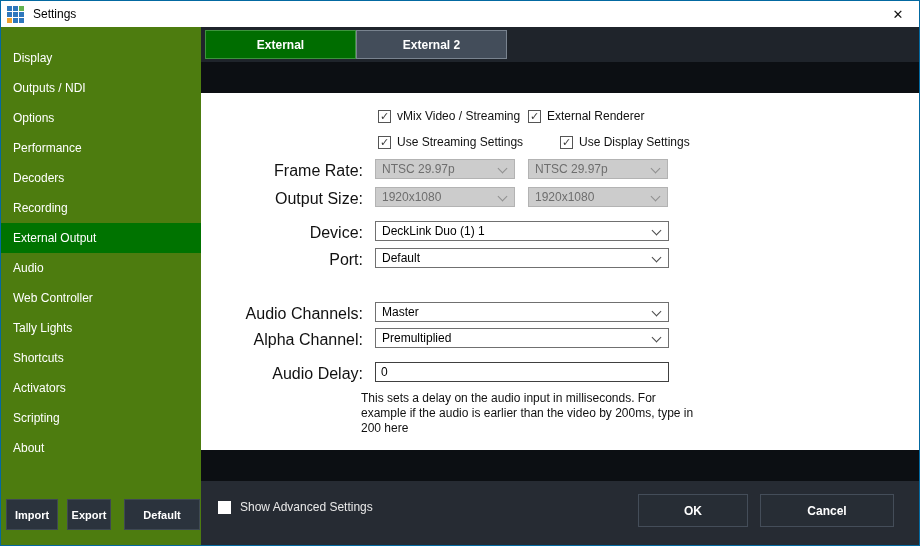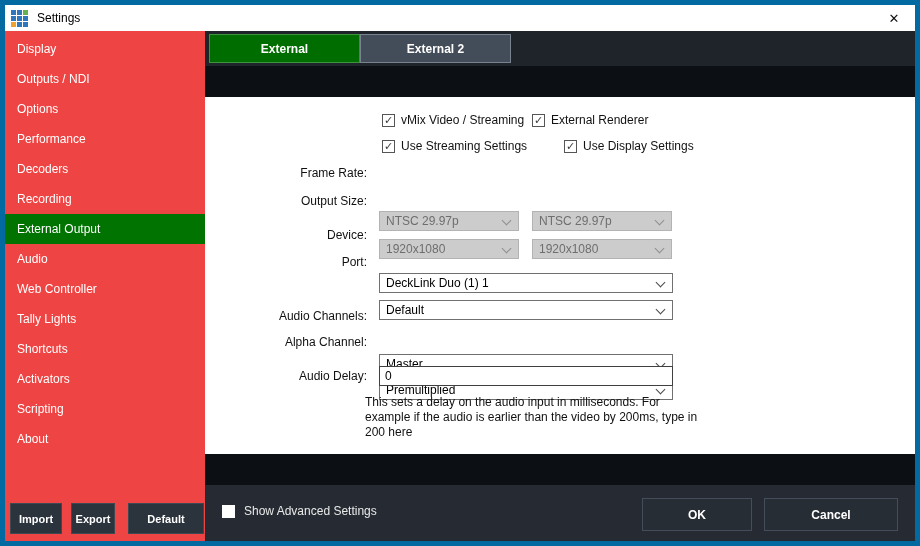--- a/index.html
+++ b/index.html
@@ -1,21 +1,21 @@
 <!DOCTYPE html>
 <html><head>
 <meta charset="utf-8">
 <style>
   * { box-sizing: border-box; margin: 0; padding: 0; }
   html,body { width: 920px; height: 546px; }
   body { font-family: "Liberation Sans", sans-serif; }
 
   .window {
     width: 920px; height: 546px;
-    border: 5px solid #0369a1;
+    border: 1px solid #0369a1;
     background: #0c0f13;
     position: relative;
     overflow: hidden;
   }
 
   
   .titlebar {
     height: 26px; background: #ffffff;
     display: flex; align-items: center;
     position: relative;
@@ -32,22 +32,22 @@
     position: absolute; right: 0; top: 0; width: 42px; height: 26px;
     display: flex; align-items: center; justify-content: center;
     font-size: 13px; color: #111; cursor: default;
   }
 
   
   .body { display: flex; height: 518px; }
 
   
   .sidebar {
-    width: 200px; background: #ef4444; position: relative;
-    padding-top: 3px; flex-shrink: 0;
+    width: 200px; background: #4d7c0f; position: relative;
+    padding-top: 16px; flex-shrink: 0;
   }
   .nav-item {
     height: 30px; line-height: 30px; padding-left: 12px;
     color: #ffffff; font-size: 12px; cursor: default;
   }
   .nav-item.selected { background: #007300; }
   .side-btns { position: absolute; bottom: 15px; left: 5px; display: flex; align-items: center; }
   .sbtn {
     height: 31px; background: #2b333d; border: 1px solid #3e4853;
     color: #fff; font-size: 11px; font-weight: bold;
@@ -80,28 +80,28 @@
     width: 13px; height: 13px; background: #fff; border: 1px solid #555;
     font-size: 11px; line-height: 11px; text-align: center; color: #3a3a3a;
     flex-shrink: 0;
   }
   .checkbox.checked::after { content: "✓"; }
   .cb-label { font-size: 12px; color: #111; white-space: nowrap; }
 
   
   .f-label {
     position: absolute; left: 0; width: 162px; text-align: right;
-    font-size: 12px; color: #111; white-space: nowrap;
+    font-size: 16px; color: #111; white-space: nowrap;
   }
 
   
   .combo {
     position: absolute; height: 20px; background: #fff;
     border: 1px solid #707070; display: flex; align-items: center;
-    padding: 0 20px 0 6px; font-size: 12px; color: #000; margin-top: 48px;
+    padding: 0 20px 0 6px; font-size: 12px; color: #000;
   }
   .combo .arrow {
     position: absolute; right: 8px; top: 5px; width: 7px; height: 7px;
     border-right: 1px solid #4a4a4a; border-bottom: 1px solid #4a4a4a;
     transform: rotate(45deg);
   }
   .combo.disabled { background: #cccccc; border-color: #b3b3b3; color: #6e6e6e; }
   .combo.disabled .arrow { border-color: #8f8f8f; }
   .w-sm { width: 140px; }
   .w-lg { width: 294px; }

